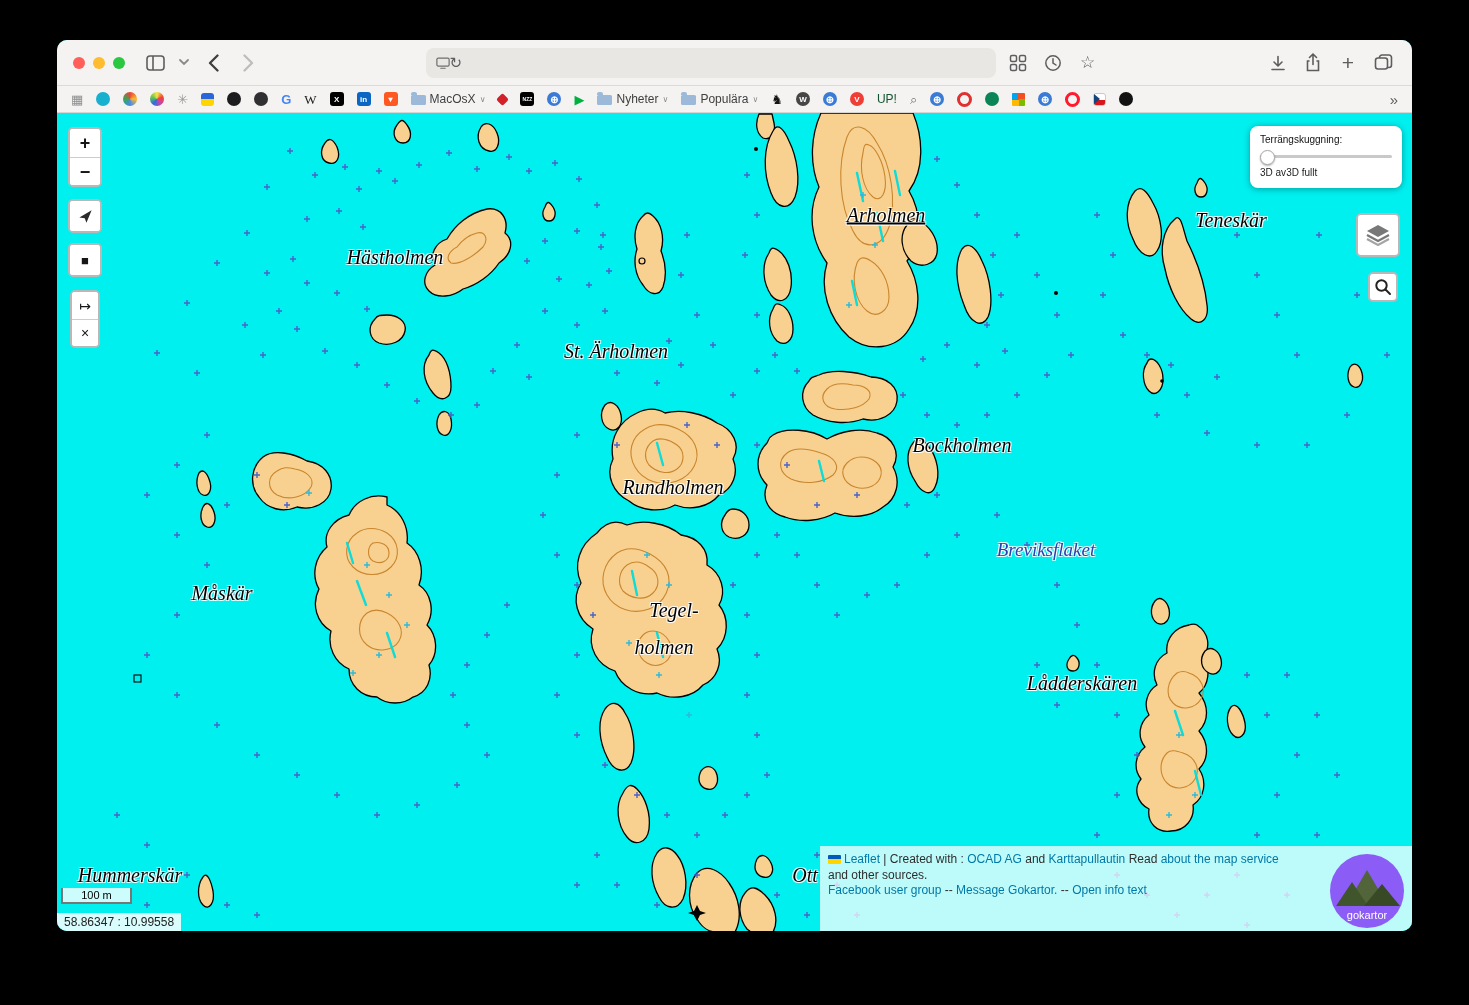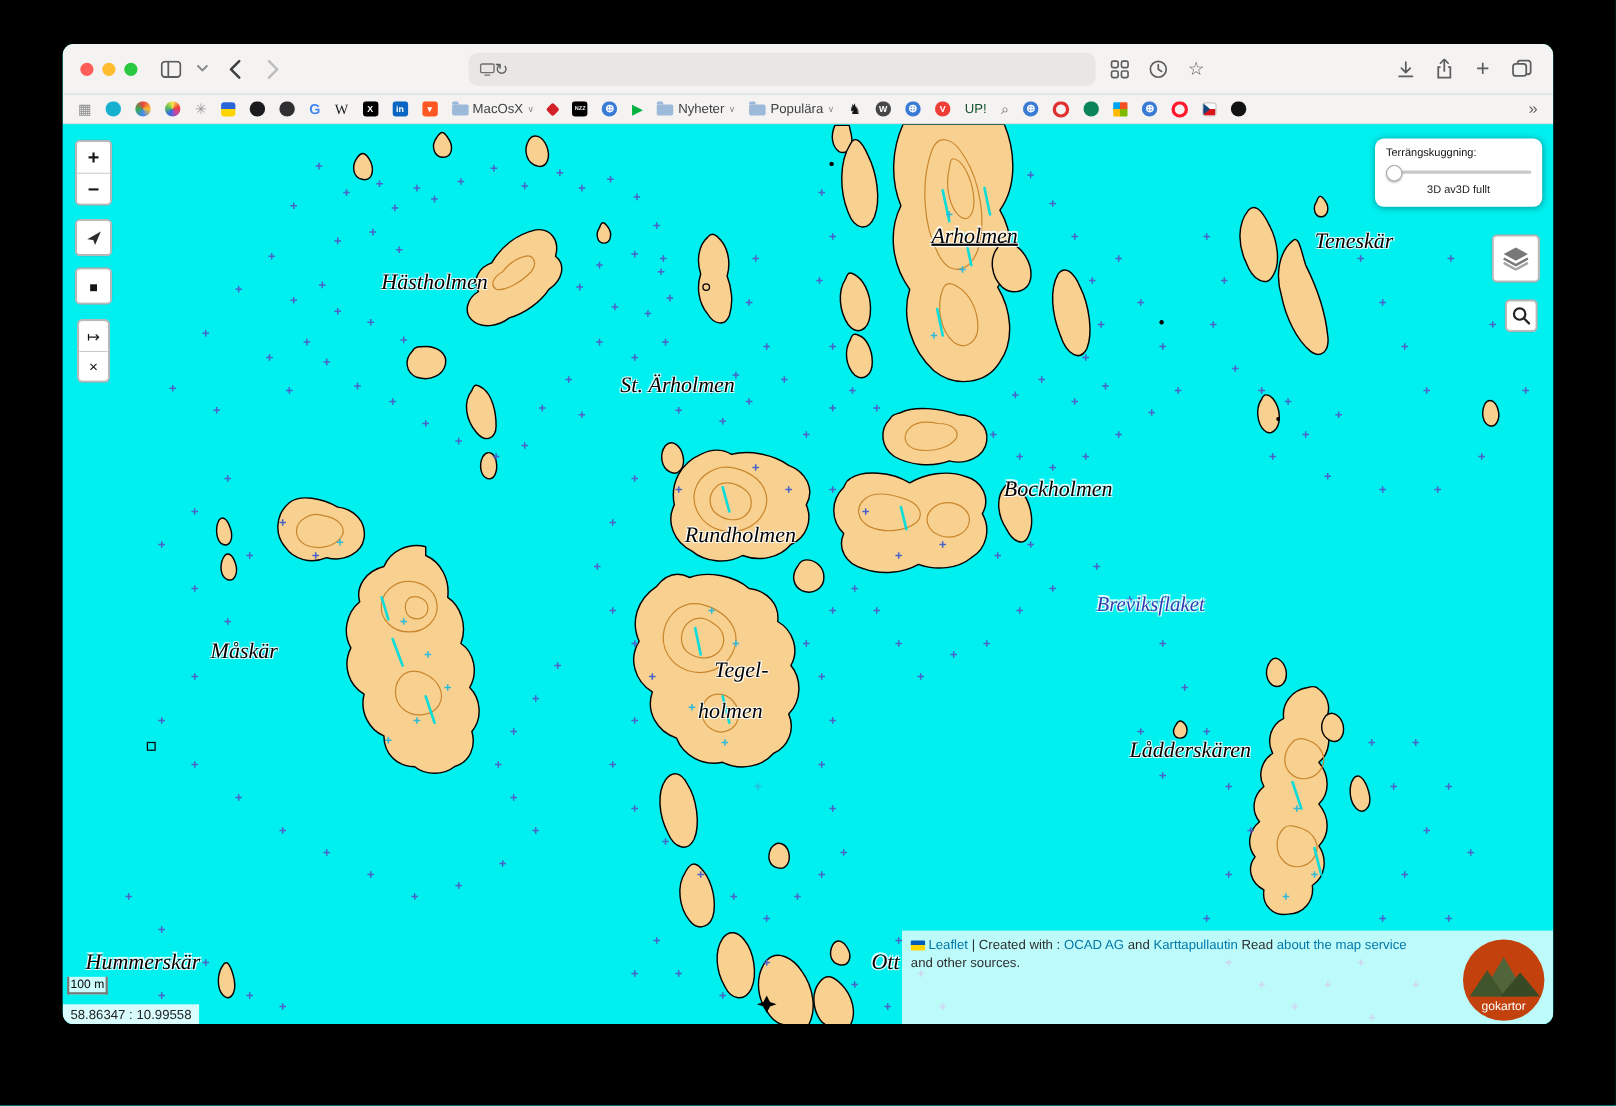--- a/index.html
+++ b/index.html
@@ -68,38 +68,38 @@
   .loc{left:11px;top:86px}.loc button{height:30px;display:flex;align-items:center;justify-content:center}
   .stp{left:11px;top:130px}.stp button{height:30px;font-size:13px}
   .misc{left:13px;top:177px}.misc button{width:26px;height:27px;font-size:14px;font-weight:400}
 
   .terrain{position:absolute;right:10px;top:13px;width:152px;background:#fff;border-radius:8px;
            box-shadow:0 1px 6px rgba(0,0,0,.35);padding:8px 10px 10px;z-index:10;box-sizing:border-box}
   .terrain-title{font-size:10px;color:#111}
   .slider{margin-top:10px;height:3px;background:#c9c9c9;border-radius:2px;position:relative}
   .knob{position:absolute;left:0;top:-5px;width:13px;height:13px;background:#fff;border:1px solid #a8a8a8;
         border-radius:50%;box-shadow:0 1px 2px rgba(0,0,0,.3)}
-  .terrain-scale{display:flex;justify-content:center;font-size:10px;color:#222;margin-top:9px}
+  .terrain-scale{display:flex;justify-content:flex-start;font-size:10px;color:#222;margin-top:9px}
 
   .layers-btn{right:12px;top:100px;width:44px;height:44px;display:flex;align-items:center;justify-content:center;box-sizing:border-box}
   .search-btn{right:14px;top:159px;width:30px;height:30px;display:flex;align-items:center;justify-content:center;box-sizing:border-box}
 
-  .scalebar{position:absolute;left:4px;bottom:27px;width:37px;background:rgba(255,255,255,.8);
+  .scalebar{position:absolute;left:4px;bottom:27px;width:71px;background:rgba(255,255,255,.8);
             border:2px solid #777;border-top:none;font-size:11px;text-align:center;line-height:14px;
             color:#000;z-index:12;box-sizing:border-box}
   .coords{position:absolute;left:0;bottom:0;background:rgba(255,255,255,.85);padding:2px 7px;
           font-size:12px;color:#222;z-index:12}
 
   .attribution{position:absolute;right:0;bottom:0;width:592px;height:85px;background:rgba(255,255,255,.74);
                padding:6px 96px 5px 8px;font-size:12px;color:#2e2e2e;line-height:15.5px;z-index:20;box-sizing:border-box}
   .attr-link{color:#0078a8}
   .ua-flag{display:inline-block;width:13px;height:9px;border-radius:1px;margin-right:3px;
            background:linear-gradient(180deg,#005bbb 0 50%,#ffd500 50%);vertical-align:-1px}
 
-  .logo{position:absolute;right:8px;bottom:3px;width:74px;height:74px;border-radius:50%;background:#c2410c;
+  .logo{position:absolute;right:8px;bottom:3px;width:74px;height:74px;border-radius:50%;background:#8b5cf6;
         z-index:25;overflow:hidden}
   .logo svg{position:absolute;left:0;top:0}
   .logo-text{position:absolute;left:0;right:0;bottom:7px;text-align:center;color:#fff;font-size:11px;z-index:2}
 </style>
 </head>
 <body>
 
 <div class="window">
 
   <div class="titlebar">
@@ -446,20 +446,21 @@
       </svg>
     </div>
 
     <div class="scalebar">100 m</div>
     <div class="coords">58.86347 : 10.99558</div>
 
     <div class="attribution">
       <div>
           <div class="attr-line"><span class="ua-flag"></span><span class="attr-link">Leaflet</span><span> | Created with : </span><span class="attr-link">OCAD AG</span><span> and </span><span class="attr-link">Karttapullautin</span><span> Read </span><span class="attr-link">about the map service</span></div>
           <div class="attr-line"><span>and other sources.</span></div>
+          <div class="attr-line"><span class="attr-link">Facebook user group</span><span> -- </span><span class="attr-link">Message Gokartor.</span><span> -- </span><span class="attr-link">Open info text</span></div>
         </div>
     </div>
 
     <div class="logo">
       <svg width="74" height="74" viewBox="0 0 74 74">
         <polygon points="37,16 58,52 16,52" fill="#51643a"></polygon>
         <polygon points="22,28 38,52 6,52" fill="#41552c"></polygon>
         <polygon points="52,30 70,52 34,52" fill="#384a25"></polygon>
       </svg>
       <span class="logo-text">gokartor</span>

